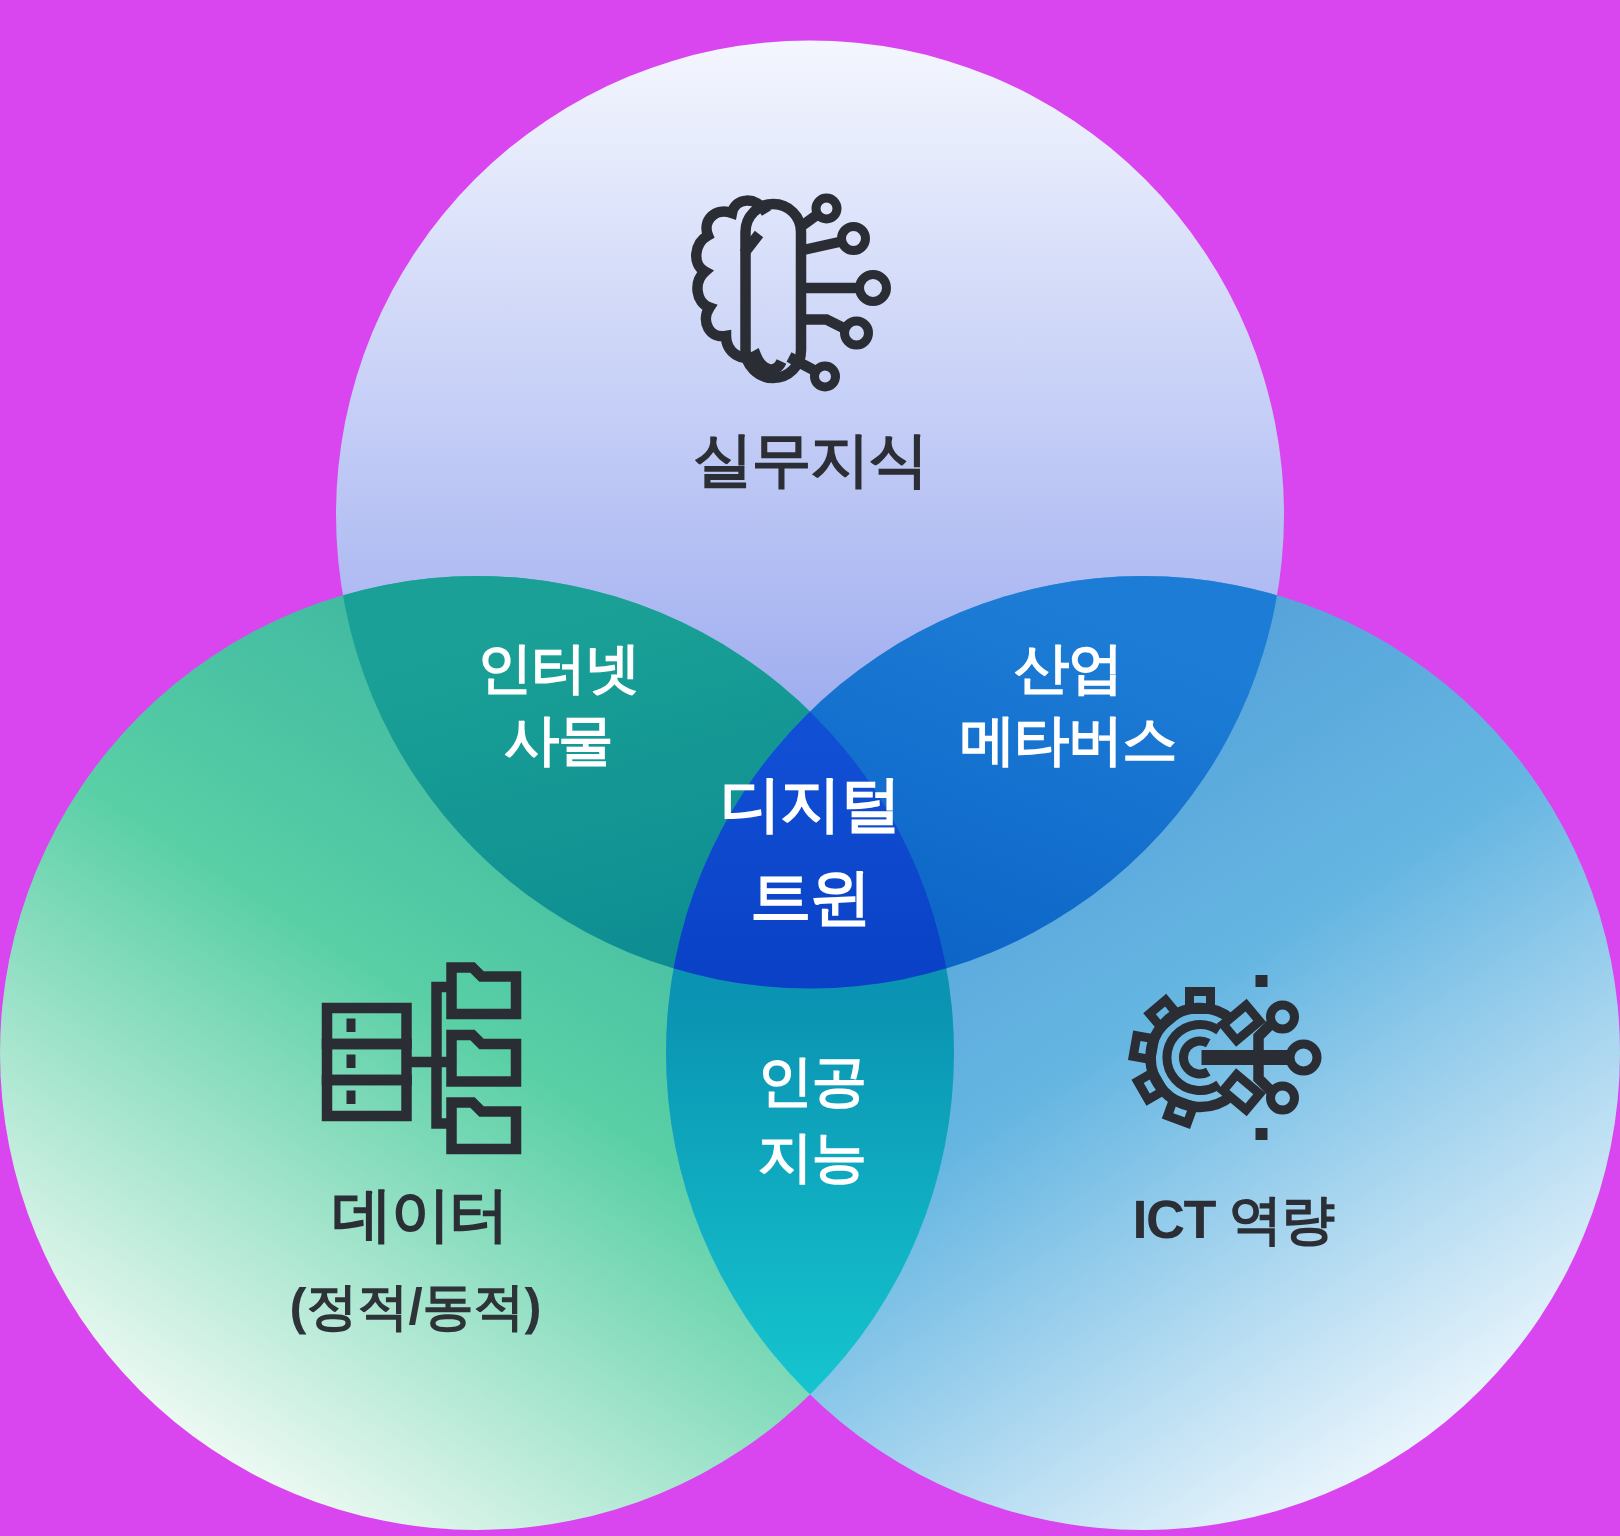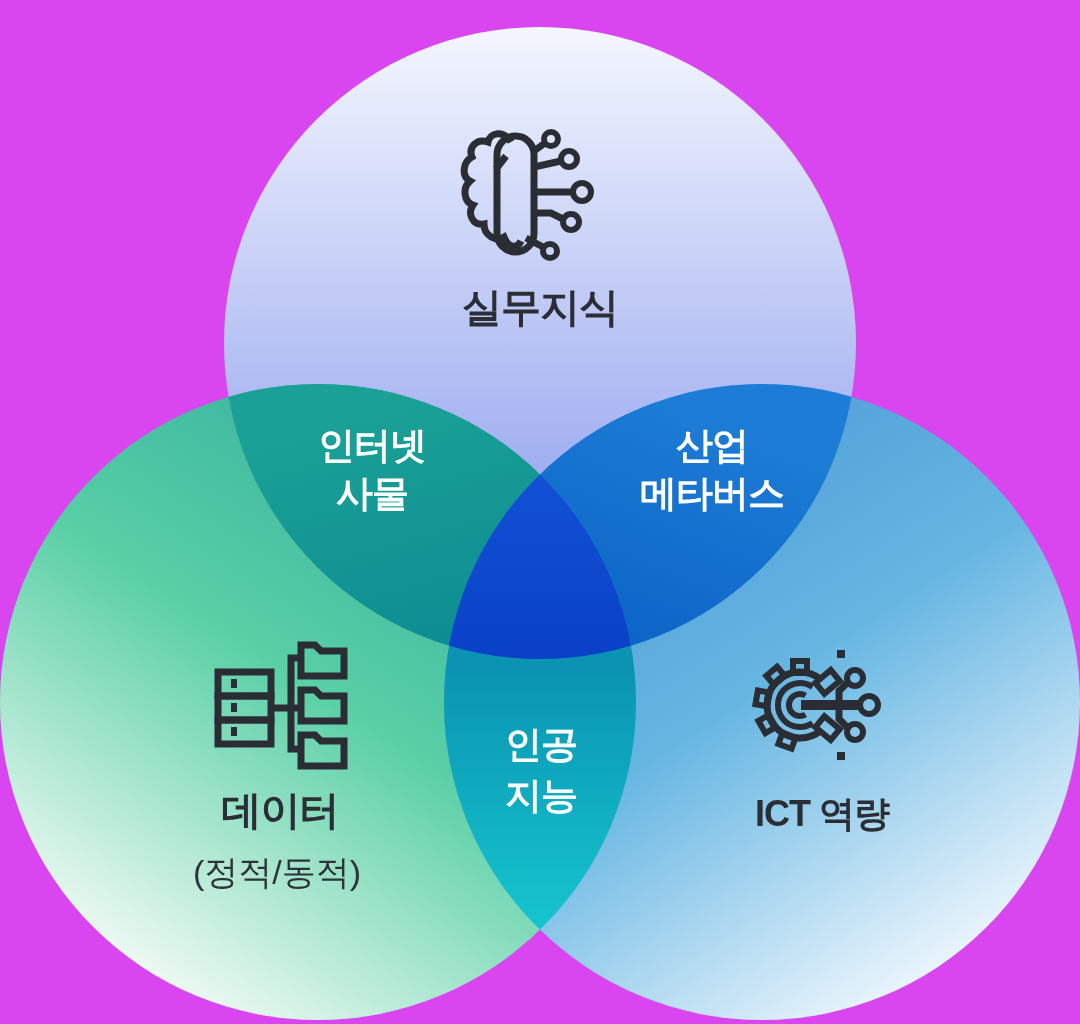--- a/index.html
+++ b/index.html
@@ -20,23 +20,23 @@
     color:#2b2f35;
     letter-spacing:-1px;
     line-height:1.25;
   }
   .lbl.white{color:#ffffff;}
   .lbl .line{display:block;}
   .lbl-knowledge{left:540px;top:307px;font-size:40px;}
   .lbl-iot{left:372px;top:470px;font-size:37px;line-height:48px;}
   .lbl-meta{left:712px;top:470px;font-size:37px;line-height:48px;}
   .lbl-twin{left:540px;top:567px;font-size:41px;line-height:62px;}
-  .lbl-ai{left:541px;top:746px;font-size:37px;line-height:51px;margin-top:24px;}
+  .lbl-ai{left:541px;top:746px;font-size:37px;line-height:51px;}
   .lbl-data{left:280px;top:810px;font-size:40px;}
-  .lbl-data-sub{left:277px;top:872px;font-size:34px;font-weight:400;color:#2e3338;letter-spacing:0;}
+  .lbl-data-sub{left:277px;top:872px;font-size:34px;font-weight:700;color:#2e3338;letter-spacing:0;}
   .lbl-ict{left:822px;top:813px;font-size:36px;}
 </style>
 </head>
 <body>
 
 <div class="stage">
 
   <svg class="venn" width="1080" height="1024" viewBox="0 0 1080 1024">
     <defs>
       <linearGradient id="gTop" gradientUnits="userSpaceOnUse" x1="540" y1="30" x2="540" y2="658">
@@ -154,20 +154,24 @@
   <div class="lbl white lbl-iot">
     <span class="line">인터넷</span>
     <span class="line">사물</span>
   </div>
 
   <div class="lbl white lbl-meta">
     <span class="line">산업</span>
     <span class="line">메타버스</span>
   </div>
 
+  <div class="lbl white lbl-twin">
+    <span class="line">디지털</span>
+    <span class="line">트윈</span>
+  </div>
 
   <div class="lbl white lbl-ai">
     <span class="line">인공</span>
     <span class="line">지능</span>
   </div>
 
   <div class="lbl lbl-data">데이터</div>
   <div class="lbl lbl-data-sub">(정적/동적)</div>
 
   <div class="lbl lbl-ict">ICT 역량</div>

